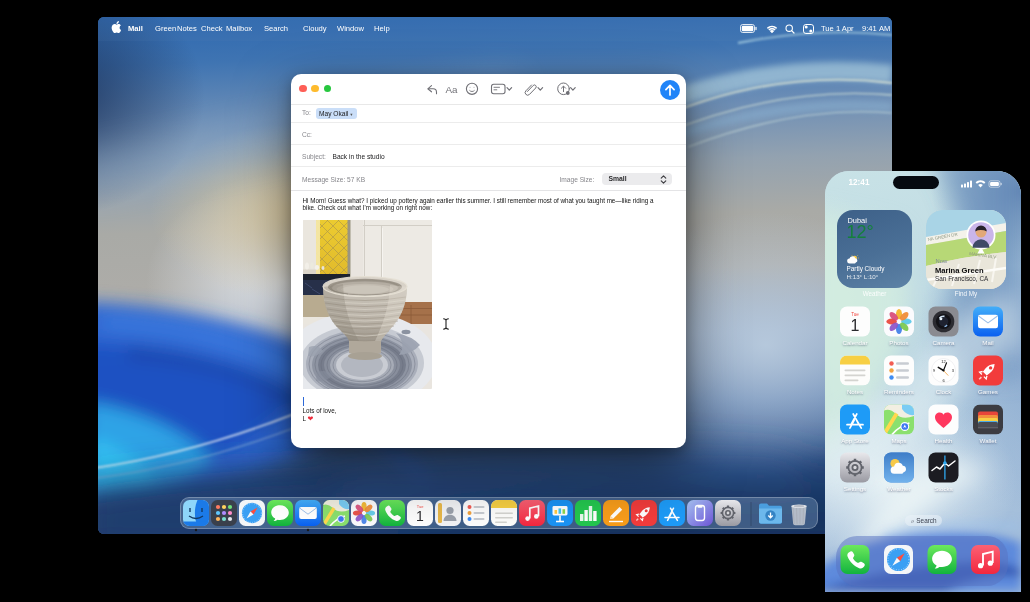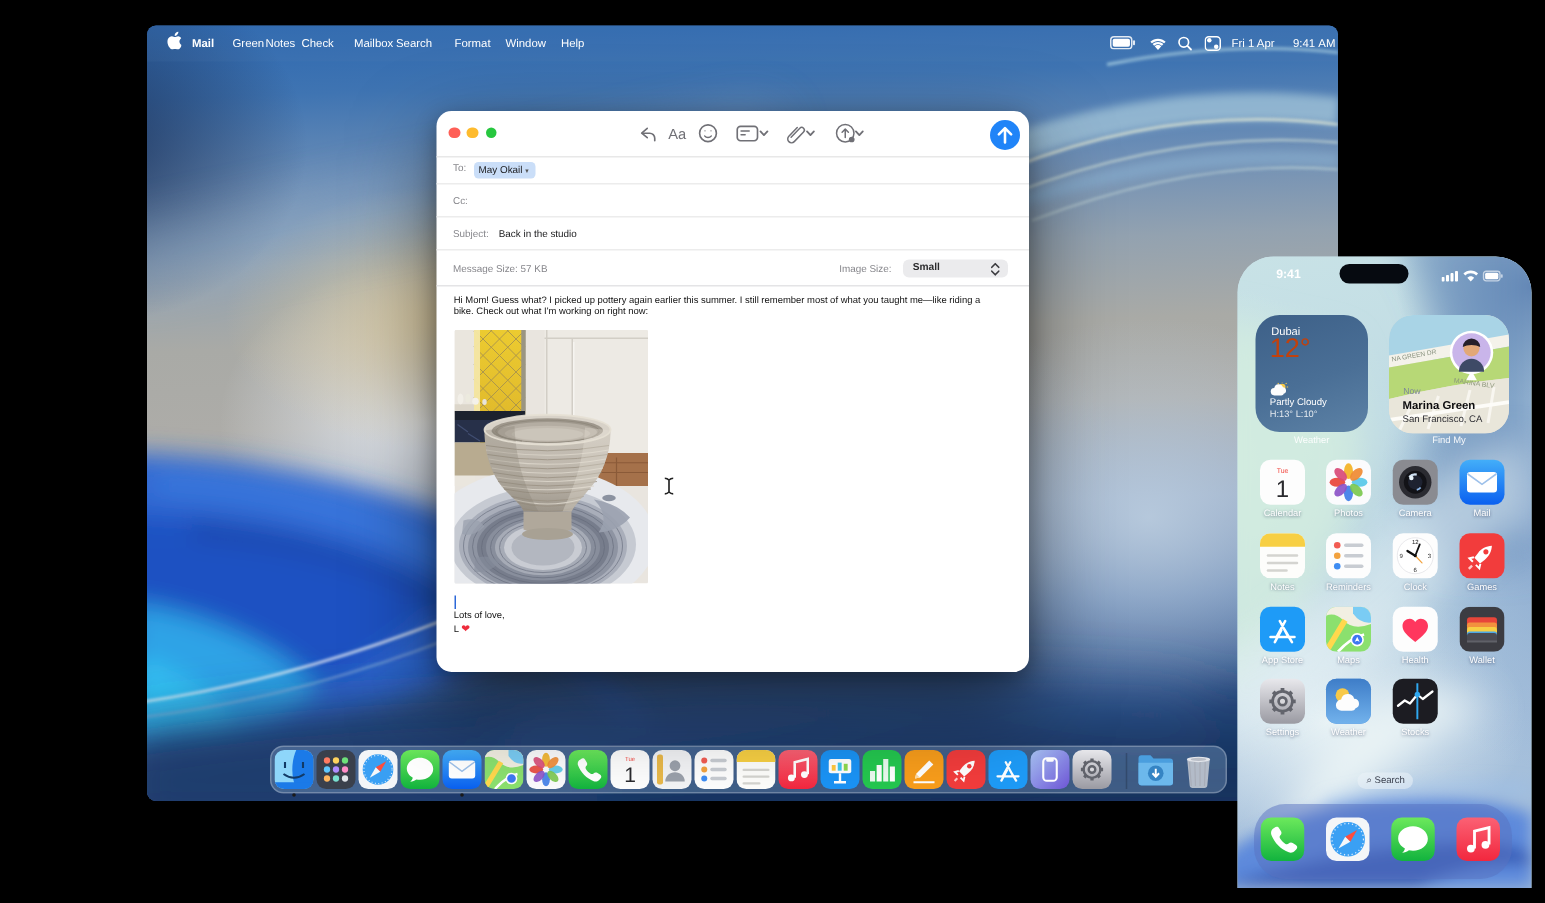--- a/index.html
+++ b/index.html
@@ -76,43 +76,43 @@
       </g>
     </svg>
     <div id="menubar" class="abs" style="left:0;top:0;width:794px;height:24px;background:rgba(90,130,180,0.12);color:#fff;font-size:7.6px;">
       <svg class="abs" style="left:12.5px;top:3.5px" width="10.5" height="12.5" viewBox="0 0 11 13">
           <path fill="#fff" d="M7.6,2.1c0.5-0.6,0.8-1.4,0.7-2.1C7.6,0.1,6.9,0.5,6.4,1C6,1.5,5.6,2.3,5.7,3C6.5,3.1,7.2,2.7,7.6,2.1z M8.3,3.2c-1,-0.1-1.9,0.6-2.4,0.6c-0.5,0-1.3-0.6-2.1-0.6C2.7,3.3,1.7,3.9,1.2,4.8c-1.1,1.9-0.3,4.7,0.8,6.2c0.5,0.8,1.1,1.6,1.9,1.6c0.8,0,1.1-0.5,2-0.5c0.9,0,1.2,0.5,2,0.5c0.8,0,1.4-0.8,1.9-1.5c0.6-0.9,0.8-1.7,0.8-1.8c0,0-1.6-0.6-1.6-2.4c0-1.5,1.2-2.2,1.3-2.3C9.7,3.5,8.7,3.3,8.3,3.2z"></path>
         </svg>
       <span class="abs" style="left:30px;top:6.5px;font-weight:bold;">Mail</span>
       <span class="abs" style="left:57px;top:6.5px;">Green</span>
       <span class="abs" style="left:79px;top:6.5px;">Notes</span>
       <span class="abs" style="left:103px;top:6.5px;">Check</span>
-      <span class="abs" style="left:138px;top:6.5px;">Mailbox</span>
+      <span class="abs" style="left:128px;top:6.5px;">Mailbox</span>
       <span class="abs" style="left:166px;top:6.5px;">Search</span>
-      <span class="abs" style="left:205px;top:6.5px;">Format</span>
+      <span class="abs" style="left:205px;top:6.5px;">Cloudy</span>
       <span class="abs" style="left:239px;top:6.5px;">Window</span>
       <span class="abs" style="left:276px;top:6.5px;text-align:right;">Help</span>
       <svg class="abs" style="left:642px;top:7px" width="17" height="9" viewBox="0 0 17 9">
           <rect x="0.5" y="0.5" width="14" height="8" rx="2.2" fill="none" stroke="#fff" stroke-opacity="0.85" stroke-width="1"></rect>
           <rect x="1.8" y="1.8" width="11.5" height="5.4" rx="1.2" fill="#fff"></rect>
           <rect x="15.3" y="2.8" width="1.4" height="3.4" rx="0.7" fill="#fff" fill-opacity="0.85"></rect>
         </svg>
       <svg class="abs" style="left:668px;top:6.5px" width="12" height="10" viewBox="0 0 12 10">
           <path d="M6,9.3 L3.8,6.9 C4.4,6.3 5.2,6 6,6 C6.8,6 7.6,6.3 8.2,6.9 Z M2.4,5.4 C3.4,4.5 4.7,4 6,4 C7.3,4 8.6,4.5 9.6,5.4 L8.6,6.5 C7.9,5.9 7,5.5 6,5.5 C5,5.5 4.1,5.9 3.4,6.5 Z M0.9,3.8 C2.3,2.5 4.1,1.8 6,1.8 C7.9,1.8 9.7,2.5 11.1,3.8 L10.1,4.9 C9,3.9 7.5,3.3 6,3.3 C4.5,3.3 3,3.9 1.9,4.9 Z" fill="#fff"></path>
         </svg>
       <svg class="abs" style="left:687px;top:6.5px" width="10" height="10" viewBox="0 0 10 10">
           <circle cx="4.2" cy="4.2" r="3.2" fill="none" stroke="#fff" stroke-width="1.1"></circle>
           <line x1="6.6" y1="6.6" x2="9" y2="9" stroke="#fff" stroke-width="1.2" stroke-linecap="round"></line>
         </svg>
       <svg class="abs" style="left:705px;top:6.5px" width="11" height="10" viewBox="0 0 11 10">
           <rect x="0.5" y="0.5" width="10" height="9" rx="2.4" fill="none" stroke="#fff" stroke-width="1"></rect>
           <circle cx="3.2" cy="2.9" r="1.5" fill="#fff"></circle>
           <circle cx="7.8" cy="7.1" r="1.5" fill="#fff"></circle>
         </svg>
-      <span class="abs" style="left:723px;top:6.5px;">Fri 1 Apr</span>
+      <span class="abs" style="left:723px;top:6.5px;">Tue 1 Apr</span>
       <span class="abs" style="left:764px;top:6.5px;">9:41&nbsp;AM</span>
     </div>
     <div id="dock" class="abs" style="left:82px;top:480px;width:638px;height:32px;border-radius:9px;background:rgba(150,180,215,0.32);border:0.5px solid rgba(255,255,255,0.25);"></div>
     <svg class="abs" style="left:82px;top:480px;" width="638" height="36" viewBox="82 0 638 36">
       <defs>
         <linearGradient id="gGreen" x1="0" y1="0" x2="0" y2="1">
             <stop offset="0" stop-color="#6ce95c"></stop>
             <stop offset="1" stop-color="#12b33e"></stop>
           </linearGradient>
         <linearGradient id="gBlueM" x1="0" y1="0" x2="0" y2="1">
@@ -506,38 +506,38 @@
       </g>
       <path d="M-20,300 Q70,260 130,190 Q160,155 196,150" stroke="#e9f4f6" stroke-width="55" fill="none" opacity="0.5" filter="url(#pb12)"></path>
       <g filter="url(#pb5)">
         <path d="M-10,420 L-10,402 Q20,372 90,363 Q160,357 196,372 L196,420 Z" fill="#5584dc" opacity="0.9"></path>
         <path d="M-10,420 Q60,396 140,391 Q180,389 196,399 L196,420 Z" fill="#2f51ae" opacity="0.85"></path>
         <path d="M120,420 Q160,402 196,406 L196,420 Z" fill="#6492e2" opacity="0.9"></path>
         <path d="M60,368 Q120,352 196,360 L196,352 Q120,344 55,362 Z" fill="#9cc0ec" opacity="0.5"></path>
       </g>
     </svg>
 
-    <div class="abs" style="left:13px;top:7px;width:42px;text-align:center;font-size:8.2px;font-weight:bold;color:#fff;">9:41</div>
+    <div class="abs" style="left:13px;top:7px;width:42px;text-align:center;font-size:8.2px;font-weight:bold;color:#fff;">12:41</div>
     <div class="abs" style="left:68px;top:5px;width:46px;height:13px;border-radius:7px;background:#060a10;"></div>
     <svg class="abs" style="left:136px;top:8.5px" width="41" height="8" viewBox="0 0 41 8">
       <g fill="#fff">
           <rect x="0" y="4.6" width="2" height="3" rx="0.6"></rect>
           <rect x="3" y="3.4" width="2" height="4.2" rx="0.6"></rect>
           <rect x="6" y="2" width="2" height="5.6" rx="0.6"></rect>
           <rect x="9" y="0.6" width="2" height="7" rx="0.6"></rect>
       <path d="M19.5,7.6 L17.2,5.1 c0.6,-0.6 1.4,-1 2.3,-1 c0.9,0 1.7,0.4 2.3,1 Z M15.9,3.7 c0.9,-0.9 2.2,-1.5 3.6,-1.5 c1.4,0 2.7,0.6 3.6,1.5 l1.3,-1.4 C23.1,1 21.4,0.3 19.5,0.3 c-1.9,0 -3.6,0.7 -4.9,2 Z"></path>
       <rect x="28" y="0.8" width="11" height="6.4" rx="1.8" fill="none" stroke="#fff" stroke-opacity="0.6" stroke-width="0.9"></rect>
           <rect x="29.1" y="1.9" width="8.8" height="4.2" rx="1" fill="#fff"></rect>
           <rect x="39.6" y="2.8" width="1.2" height="2.4" rx="0.6" fill="#fff" fill-opacity="0.6"></rect>
         </g>
     </svg>
 
     <div class="abs" style="left:12px;top:39px;width:75px;height:78px;border-radius:16px;background:linear-gradient(160deg,#3d6088 0%,#4a6f96 55%,#5d82a6 100%);"></div>
     <div class="abs" style="left:22.5px;top:45px;font-size:7.4px;font-weight:normal;color:#fff;">Dubai</div>
-    <div class="abs" style="left:21.5px;top:51px;font-size:18px;font-weight:300;color:#c2410c;">12°</div>
+    <div class="abs" style="left:21.5px;top:51px;font-size:18px;font-weight:300;color:#15803d;">12°</div>
     <svg class="abs" style="left:21px;top:83.5px" width="13" height="9" viewBox="0 0 13 9">
         <circle cx="8.8" cy="3" r="2.2" fill="#f7c948"></circle>
         <path d="M8.8,0.2 v-1 M11.1,1 l0.7,-0.7 M11.8,3 h1 M6.5,1 l-0.7,-0.7" stroke="#f7c948" stroke-width="0.7"></path>
         <path d="M3.8,8.6 a2.5,2.5 0 0 1 -0.3,-5 a3,3 0 0 1 5.8,-0.4 a2.2,2.2 0 0 1 0.5,4.3 c-0.2,0.7-0.8,1.1-1.6,1.1 Z" fill="#fdfdfd"></path>
       </svg>
     <div class="abs" style="left:21.5px;top:93.5px;font-size:6.4px;color:#fff;">Partly Cloudy</div>
     <div class="abs" style="left:21.5px;top:101.5px;font-size:6.2px;color:rgba(255,255,255,0.85);">H:13° L:10°</div>
     <div class="abs" style="left:12px;top:119px;width:75px;text-align:center;font-size:6.3px;color:rgba(255,255,255,0.92);">Weather</div>
 
     <svg class="abs" style="left:101px;top:39px" width="80" height="79" viewBox="0 0 80 79">

